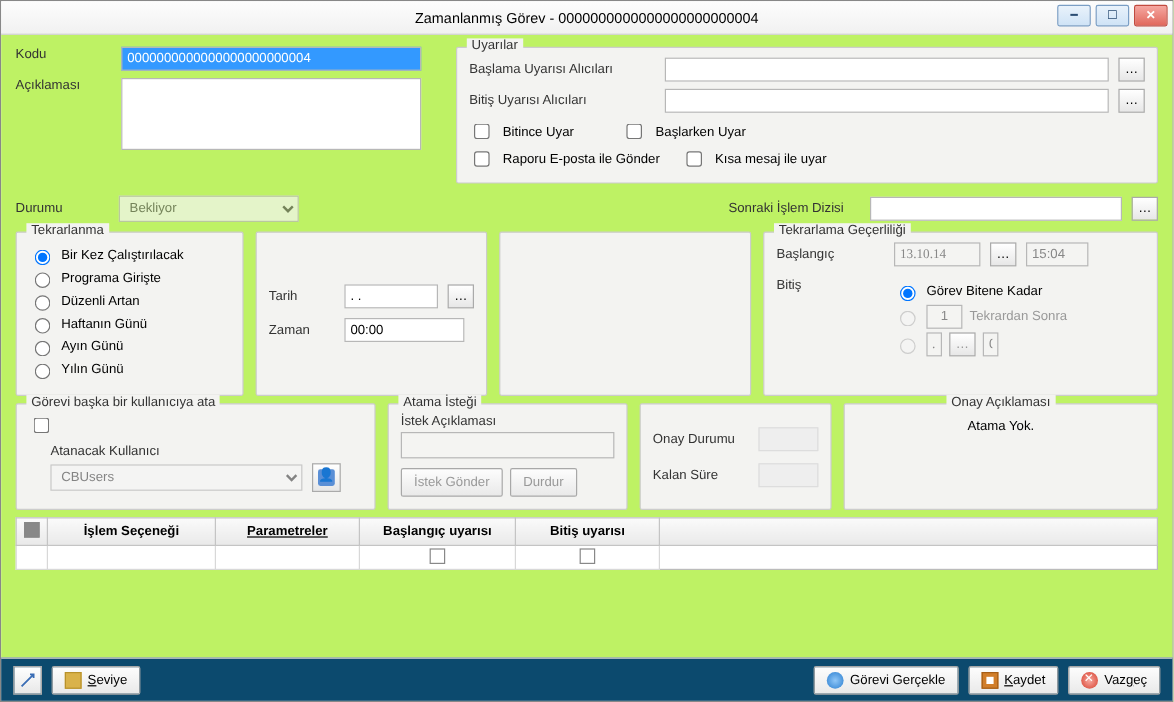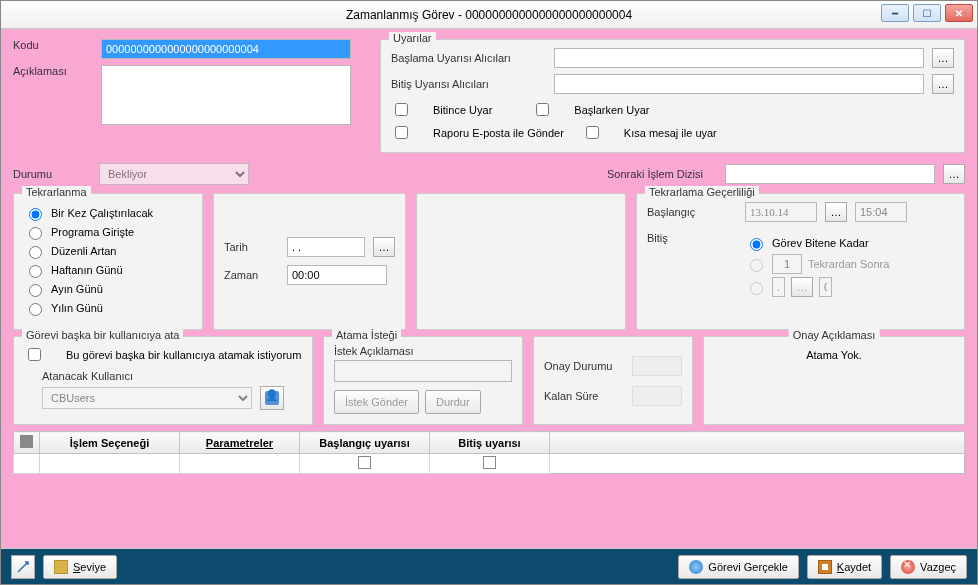--- a/index.html
+++ b/index.html
@@ -5,32 +5,32 @@
   * { box-sizing: border-box; font-family: Tahoma, Arial, sans-serif; font-size: 11px; }
   body { margin: 0; background: #fff; width: 978px; height: 585px; overflow: hidden; }
   .window { width: 978px; height: 585px; display: flex; flex-direction: column; border: 1px solid #888; }
   .titlebar { height: 28px; background: linear-gradient(#fdfdfd,#f1f1f1); display:flex; align-items:center; justify-content:center; position:relative; border-bottom:1px solid #ccc; }
   .title { font-size:12px; }
   .win-controls { position:absolute; right:4px; top:3px; display:flex; gap:4px; }
   .win-btn { width:28px; height:18px; border:1px solid #7a9ec5; background:linear-gradient(#e9f2fb,#cfe3f6); border-radius:2px; display:flex; align-items:center; justify-content:center; cursor:default;}
   .win-btn.close { background:linear-gradient(#f5a7a0,#e1695d); border-color:#c14a3f; color:#fff; }
   .win-glyph { font-size:10px; color:#2a4c72; }
   .close .win-glyph { color:#fff; font-weight:bold; }
-  .client { flex:1; background:#f9a8d4; padding:10px 12px 0; display:flex; flex-direction:column; gap:6px; overflow:hidden;}
+  .client { flex:1; background:#bef264; padding:10px 12px 0; display:flex; flex-direction:column; gap:6px; overflow:hidden;}
   .fieldset { border:1px solid #ccc; border-radius:2px; padding:8px 10px 10px; position:relative; background:#f3f3f1;}
   .fieldset.nopad { padding:6px; }
   .legend { position:absolute; top:-8px; left:8px; background:#f3f3f1; padding:0 4px; color:#333; }
   .row { display:flex; align-items:center; gap:8px; }
   .label { color:#333; }
   input[type=text].tx { border:1px solid #b7b7b7; background:#fff; height:20px; padding:2px 4px; }
   input[type=text].tx.sel { background:#3399ff; color:#fff; }
   textarea.tx { border:1px solid #b7b7b7; background:#fff; resize:none; padding:2px 4px; height:60px; width:250px; }
   select.combo { border:1px solid #b7b7b7; background:#f5f5f5; height:22px; padding:2px 4px; color:#555;}
   .ellipsis-btn { width:22px; height:20px; border:1px solid #aaa; background:linear-gradient(#fff,#e7e7e7); display:inline-flex; align-items:center; justify-content:center; cursor:default; }
-  .chk { display:flex; align-items:center; gap:22px; }
+  .chk { display:flex; align-items:center; gap:8px; }
   .chk input { width:13px; height:13px; }
   .radio { display:flex; align-items:center; gap:6px; margin:3px 0;}
   .radio input { width:13px; height:13px; }
   .btn { border:1px solid #a8a8a8; background:linear-gradient(#fdfdfd,#e9e9e9); padding:3px 10px; height:24px; display:inline-flex; align-items:center; gap:5px; cursor:default; border-radius:2px;}
   .btn.disabled { color:#999; }
   .grid { border:1px solid #bbb; background:#fff; width:100%; border-collapse:collapse; }
   .grid th { background:linear-gradient(#fafafa,#e9e9e9); border:1px solid #c4c4c4; padding:3px 6px; font-weight:bold; text-align:center; height:22px;}
   .grid td { border:1px solid #d8d8d8; height:20px; text-align:center;}
   .corner-chk { width:22px; }
   .footer { height:36px; border-top:1px solid #ccc; background:#0c4a6e; display:flex; align-items:center; padding:0 10px; gap:8px; }
@@ -204,21 +204,20 @@
           </div>
         </div>
       </div>
     </div>
 
     <div style="display:flex; gap:10px;">
       <div class="fieldset" style="flex:0 0 300px;">
         <span class="legend">Görevi başka bir kullanıcıya ata</span>
         <label class="chk" style="margin-bottom:6px;">
             <input type="checkbox" style="">
-            <span>Bu görevi başka bir kullanıcıya atamak istiyorum</span>
           </label>
         <div style="padding-left:18px;">
           <div class="label" style="margin-bottom:4px;">Atanacak Kullanıcı</div>
           <div class="row">
             <select class="combo" style="width:210px;" disabled=""><option>CBUsers</option></select>
             <span class="small-square-btn">
                 <span class="icon-user"></span>
               </span>
           </div>
         </div>

